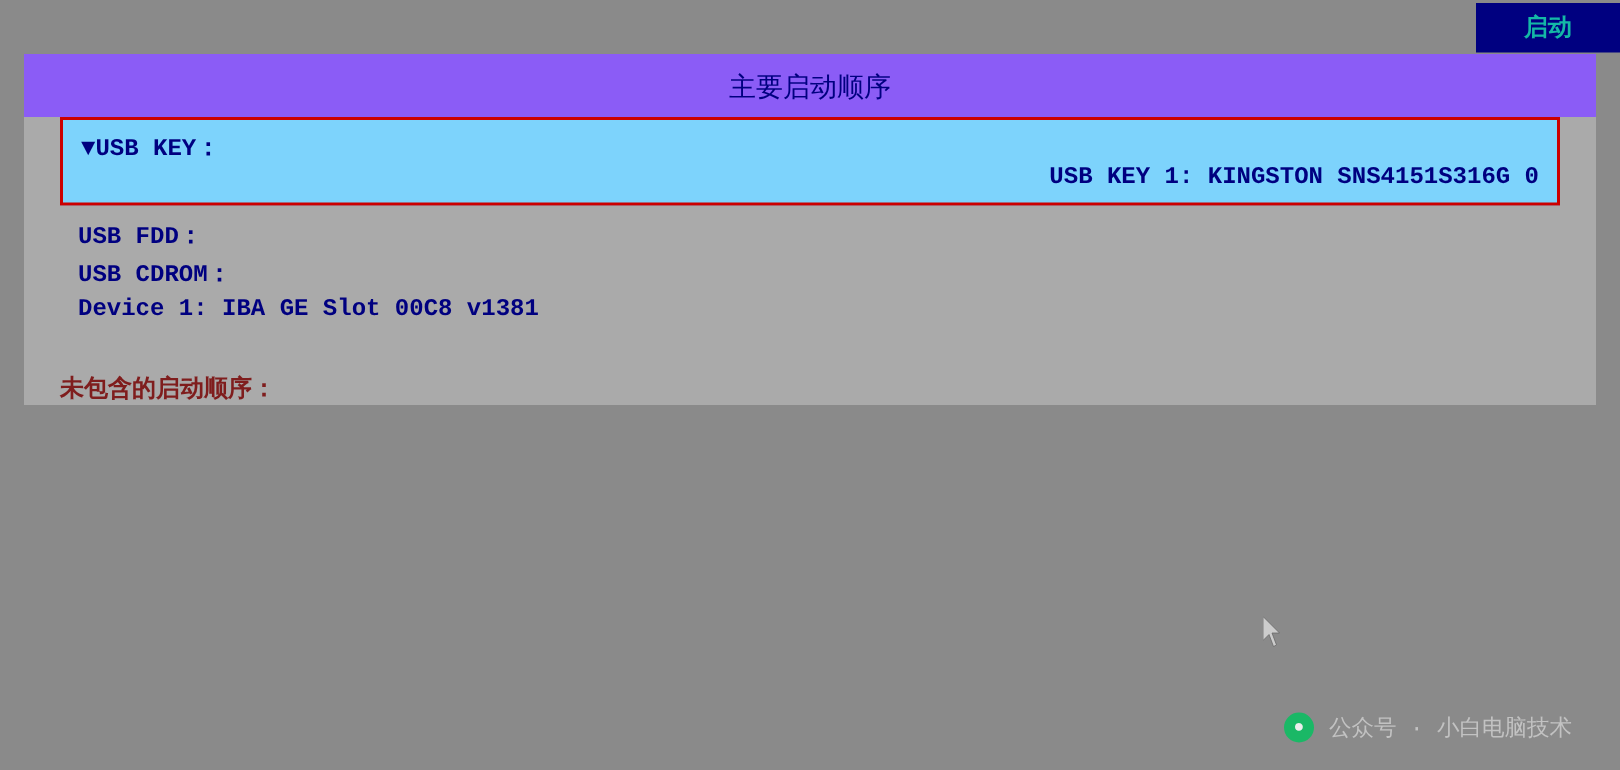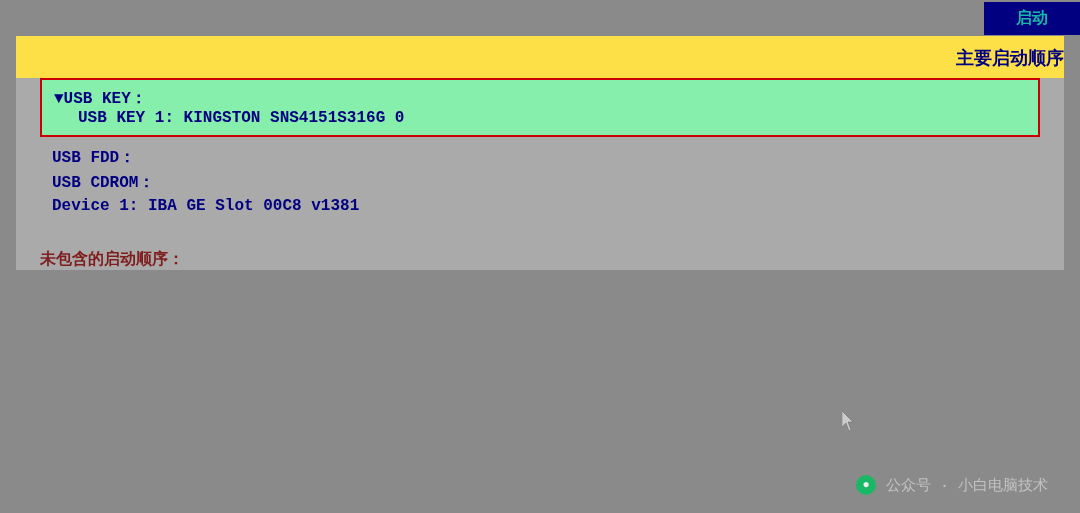--- a/index.html
+++ b/index.html
@@ -34,54 +34,55 @@
       font-family: 'Courier New', Courier, monospace;
     }
 
     .main-panel {
       background: #aaaaaa;
       margin: 0 16px;
       padding: 0;
     }
 
     .panel-title {
-      background: #fde047;
+      background: #8b5cf6;
       color: #000080;
-      text-align: right;
+      text-align: center;
       font-size: 18px;
-      font-weight: bold;
+      font-weight: normal;
       padding: 10px 0 8px 0;
       font-family: 'Courier New', Courier, monospace;
     }
 
     .boot-order-section {
       background: #aaaaaa;
       padding: 0 24px 16px 24px;
     }
 
     .selected-box {
       border: 2px solid #cc0000;
       padding: 8px 12px;
       margin-bottom: 8px;
-      background: #86efac;
+      background: #7dd3fc;
     }
 
     .selected-item-header {
       color: #000080;
       font-size: 16px;
       font-family: 'Courier New', Courier, monospace;
       font-weight: bold;
     }
 
     .selected-item-sub {
       color: #000080;
       font-size: 16px;
       font-family: 'Courier New', Courier, monospace;
       padding-left: 24px;
       font-weight: bold;
+      text-align: right;
     }
 
     .boot-item {
       color: #000080;
       font-size: 16px;
       font-family: 'Courier New', Courier, monospace;
       padding: 2px 0 2px 12px;
       font-weight: bold;
     }
 

